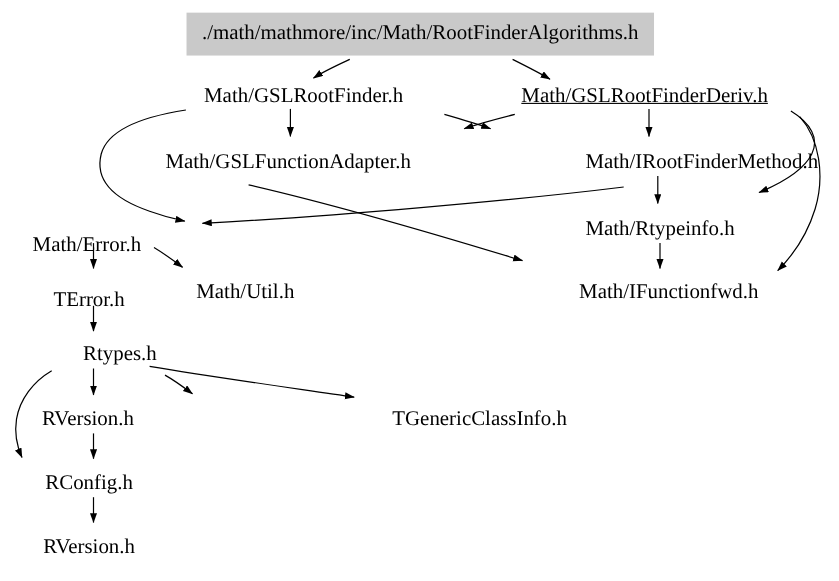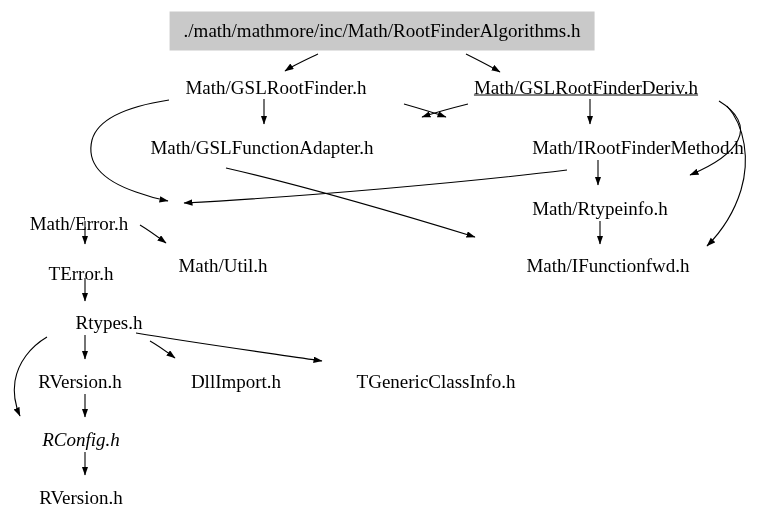--- a/index.html
+++ b/index.html
@@ -103,21 +103,20 @@
   <div class="node" style="left:81px;top:273px;">TError.h</div>
 
   <div class="node" style="left:223px;top:265px;">Math/Util.h</div>
 
   <div class="node" style="left:608px;top:265px;">Math/IFunctionfwd.h</div>
 
   <div class="node" style="left:81px;top:322px;margin-left:28px;">Rtypes.h</div>
 
   <div class="node" style="left:80px;top:381px;">RVersion.h</div>
 
-  <div class="node" style="left:236px;top:381px;">DllImport.h</div>
 
   <div class="node" style="left:436px;top:381px;text-align:center;">TGenericClassInfo.h</div>
 
-  <div class="node" style="left:81px;top:439px;font-style:italic;">RConfig.h</div>
+  <div class="node" style="left:81px;top:439px;">RConfig.h</div>
 
   <div class="node" style="left:81px;top:497px;">RVersion.h</div>
 
 </div>
 
 </body></html>

